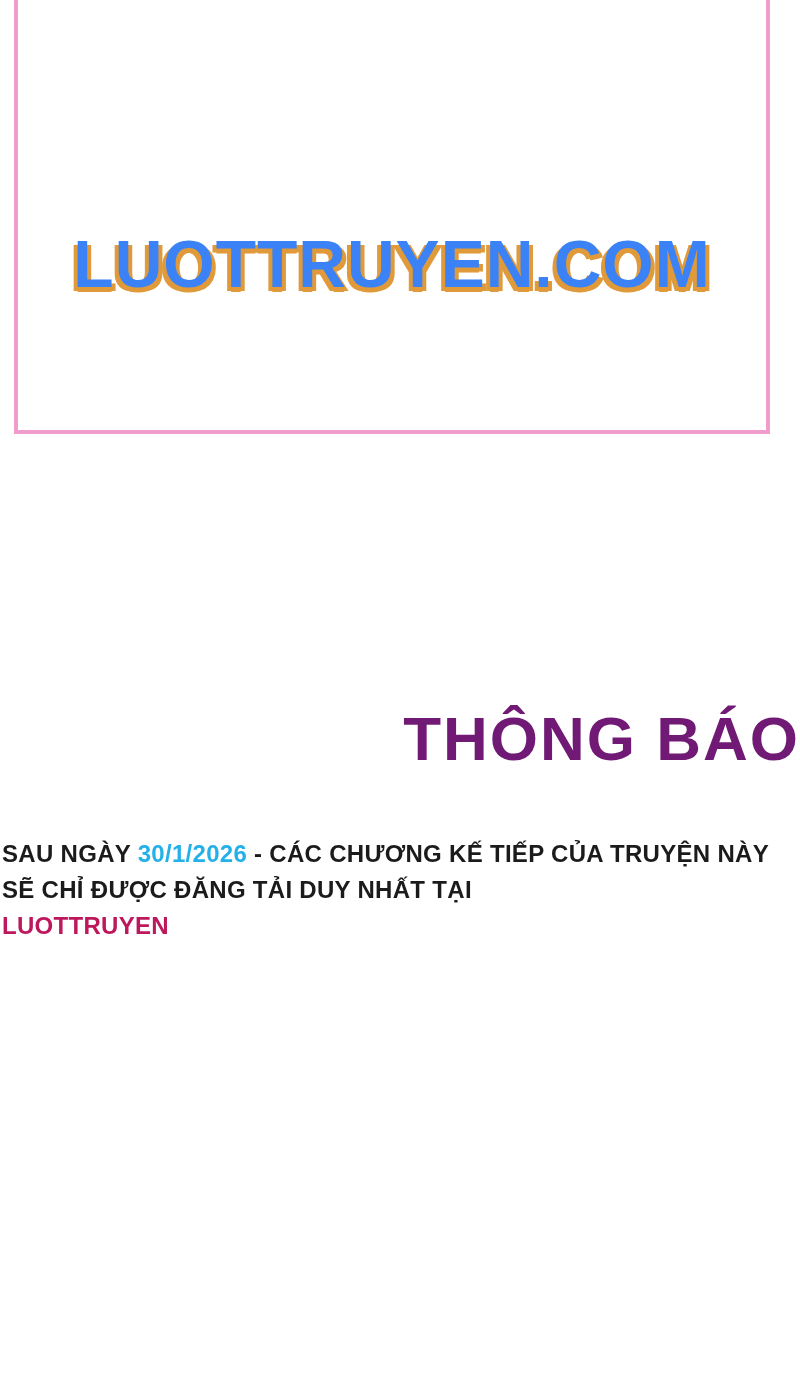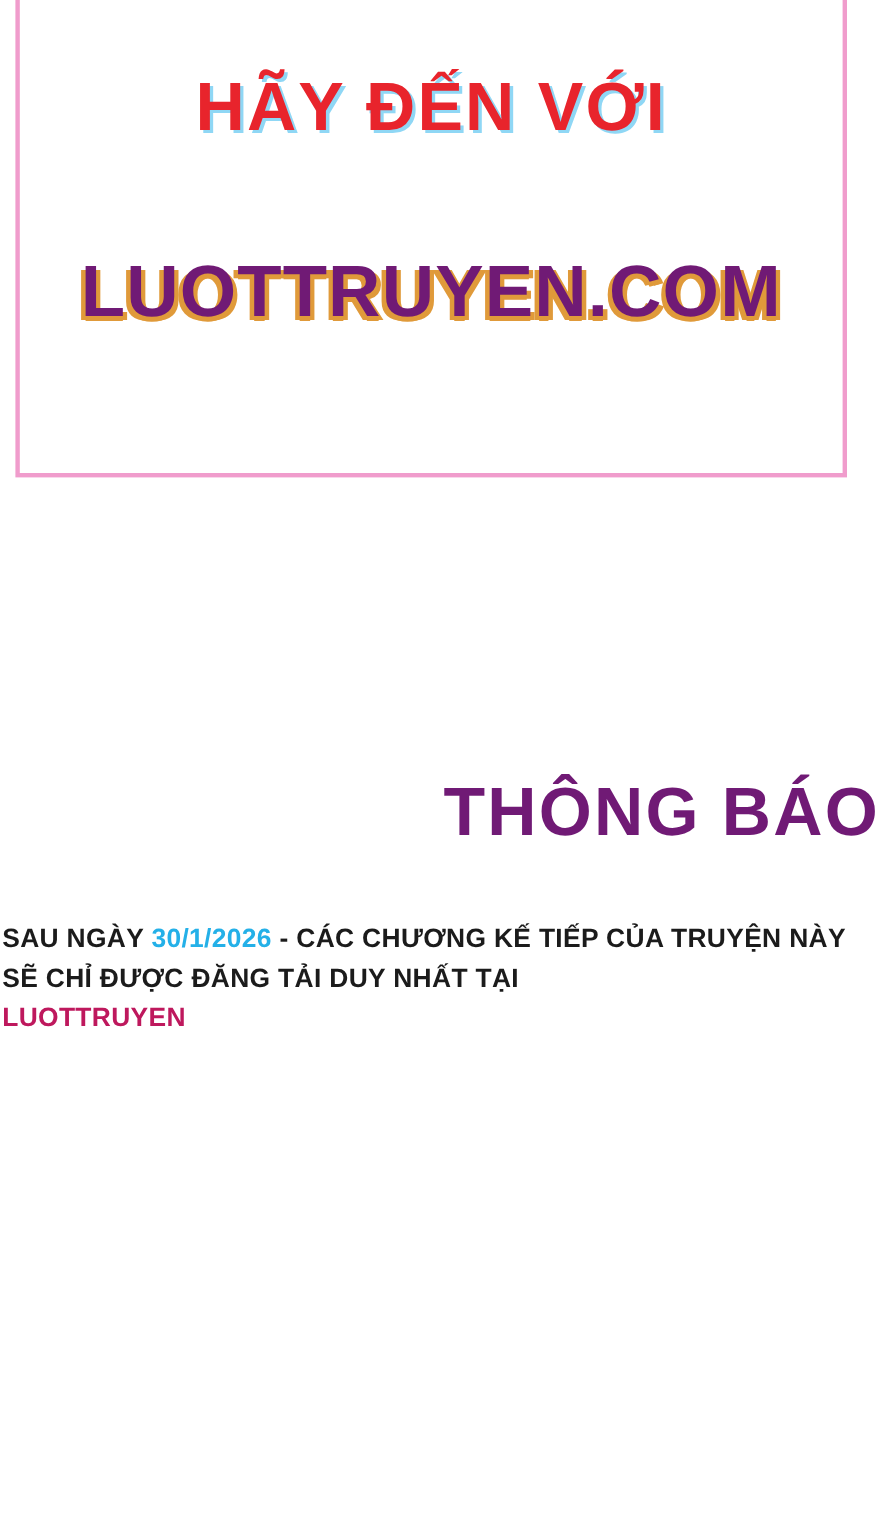--- a/index.html
+++ b/index.html
@@ -53,21 +53,21 @@
     position: absolute;
     left: 0;
     top: 282px;
     width: 100%;
     text-align: center;
   }
   .promo-url {
     display: inline-block;
     font-size: 66px;
     font-weight: bold;
-    color: #701a75;
+    color: #3b82f6;
     letter-spacing: 1px;
     -webkit-text-stroke: 3px #ffffff;
     paint-order: stroke fill;
     text-shadow:
        0 5px 0 #e09a3a,
        4px 4px 0 #e09a3a,
       -4px 4px 0 #e09a3a;
   }
 
   
@@ -106,21 +106,20 @@
 
   <div class="bubble-strip">
     
     
     
     
     
     
   </div>
 
-  <div class="promo-line1">HÃY ĐẾN VỚI</div>
 
   <div class="promo-url-wrap">
     <span class="promo-url">LUOTTRUYEN.COM</span>
   </div>
 </div>
 
 <div class="notice-title">THÔNG BÁO</div>
 
 <div class="notice-body"><span>SAU NGÀY </span><span class="date">30/1/2026</span><span> - CÁC CHƯƠNG KẾ TIẾP CỦA TRUYỆN NÀY SẼ CHỈ ĐƯỢC ĐĂNG TẢI DUY NHẤT TẠI</span><span class="site">LUOTTRUYEN</span></div>
 

